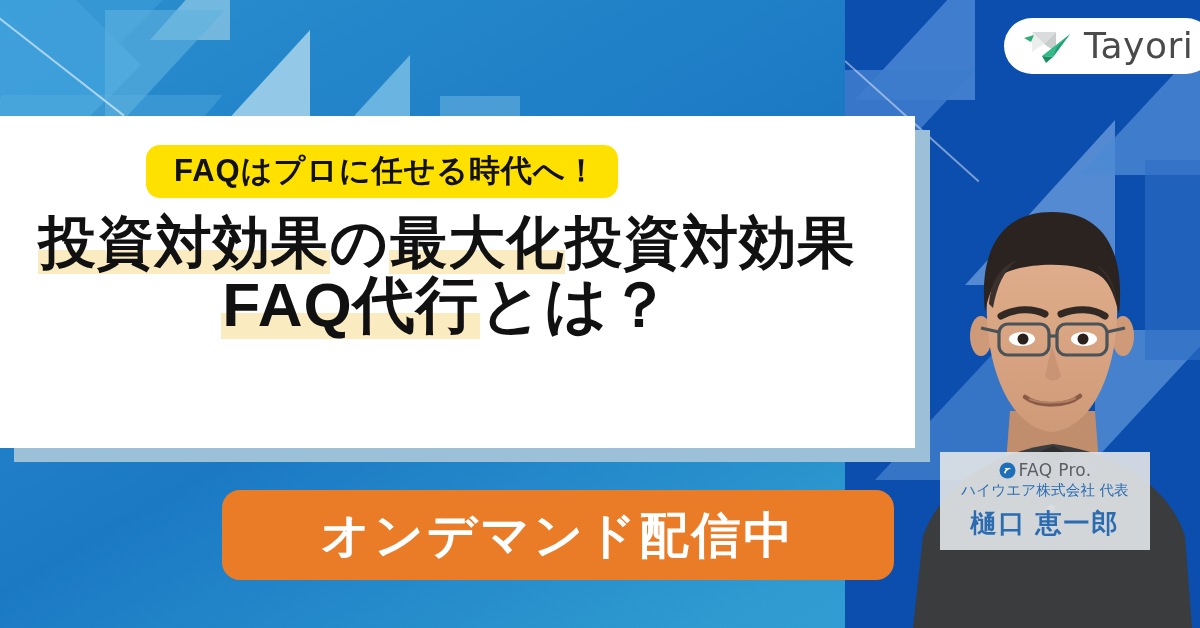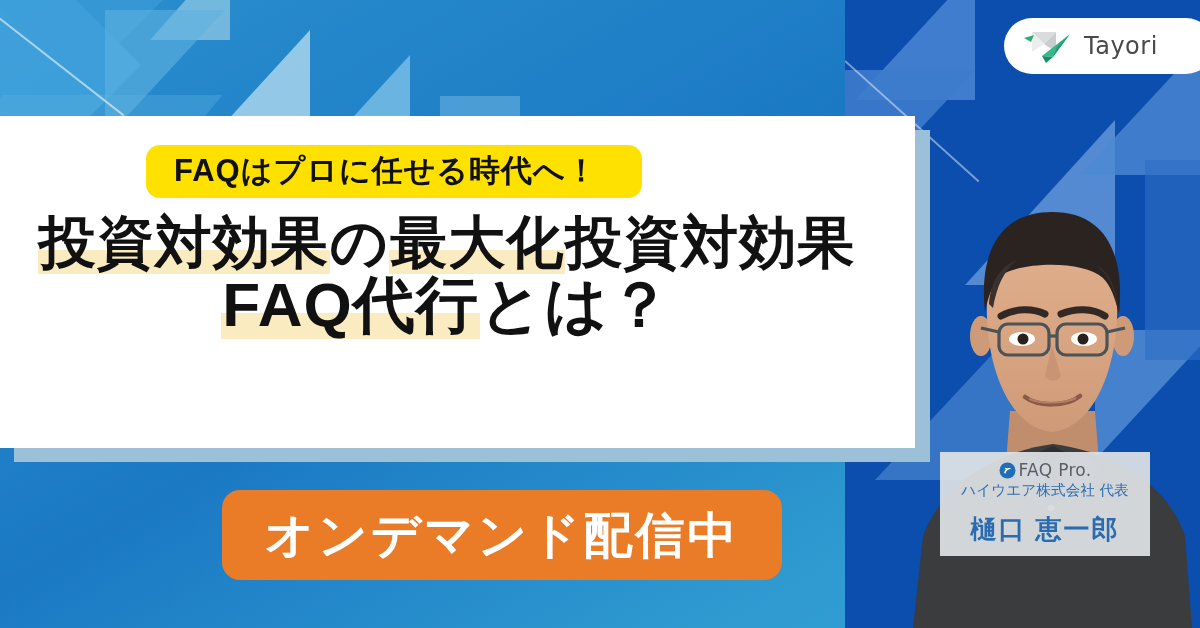--- a/index.html
+++ b/index.html
@@ -159,21 +159,21 @@
     left: 0; top: 0;
     width: 921px; height: 332px;
   }
 
   
   .badge {
     position: absolute;
     left: 152px; top: 29px;
     background: #FFE100;
     border-radius: 14px;
-    padding: 10px 44px 12px 28px;
+    padding: 10px 20px 12px 28px;
     font-size: 31px;
     font-weight: bold;
     letter-spacing: 1px;
     color: #111;
     white-space: nowrap;
     line-height: 1;
   }
 
   
   .headline {
@@ -195,21 +195,21 @@
 
   .mark {
     background: linear-gradient(to top, #FBEBC0 38%, rgba(251,235,192,0) 38%);
     padding: 0 1px;
   }
 
   
   .cta {
     position: absolute;
     left: 222px; top: 490px;
-    width: 560px; height: 90px;
+    width: 672px; height: 90px;
     background: #EA7C28;
     border-radius: 18px;
     display: flex;
     align-items: center;
     justify-content: center;
     color: #ffffff;
     font-size: 49px;
     font-weight: bold;
     letter-spacing: 3px;
     line-height: 1;
@@ -224,21 +224,21 @@
     background: #ffffff;
     border-radius: 28px;
     display: flex;
     align-items: center;
     padding-left: 18px;
     box-sizing: border-box;
   }
   .tayori-mark { width: 52px; height: 40px; flex: none; }
   .tayori-name {
     margin-left: 10px;
-    font-size: 24px;
+    font-size: 36px;
     color: #4a4a4a;
     letter-spacing: .5px;
     line-height: 1;
     font-family: "DejaVu Sans", sans-serif;
   }
 
   
   .speaker {
     position: absolute;
     left: 905px; top: 196px;
@@ -278,21 +278,21 @@
     color: #2b6cb0;
     line-height: 1.2;
     letter-spacing: .2px;
   }
   .plate-name {
     font-size: 26px;
     font-weight: bold;
     color: #2b6cb0;
     line-height: 1.2;
     letter-spacing: 2px;
-    margin-top: 15px;
+    margin-top: 9px;
   }
 
   
   .band {
     position: absolute;
     left: 40px; top: 448px;
     width: 890px; height: 14px;
     background: #9cc0d8;
   }
 </style>

